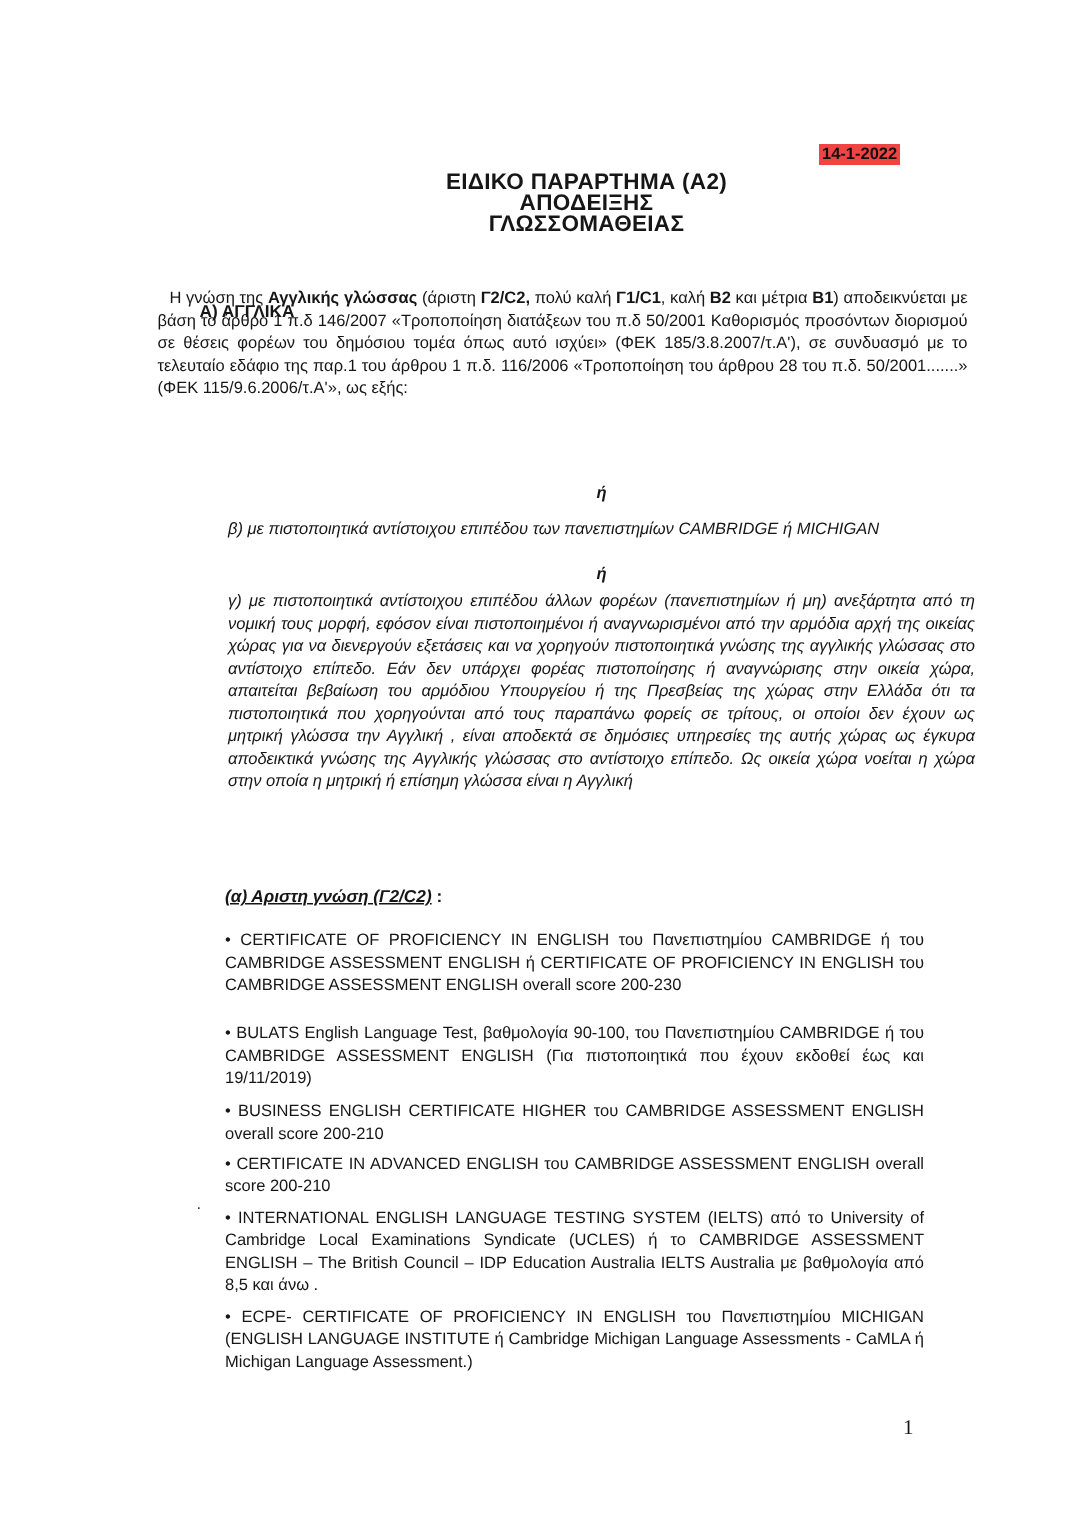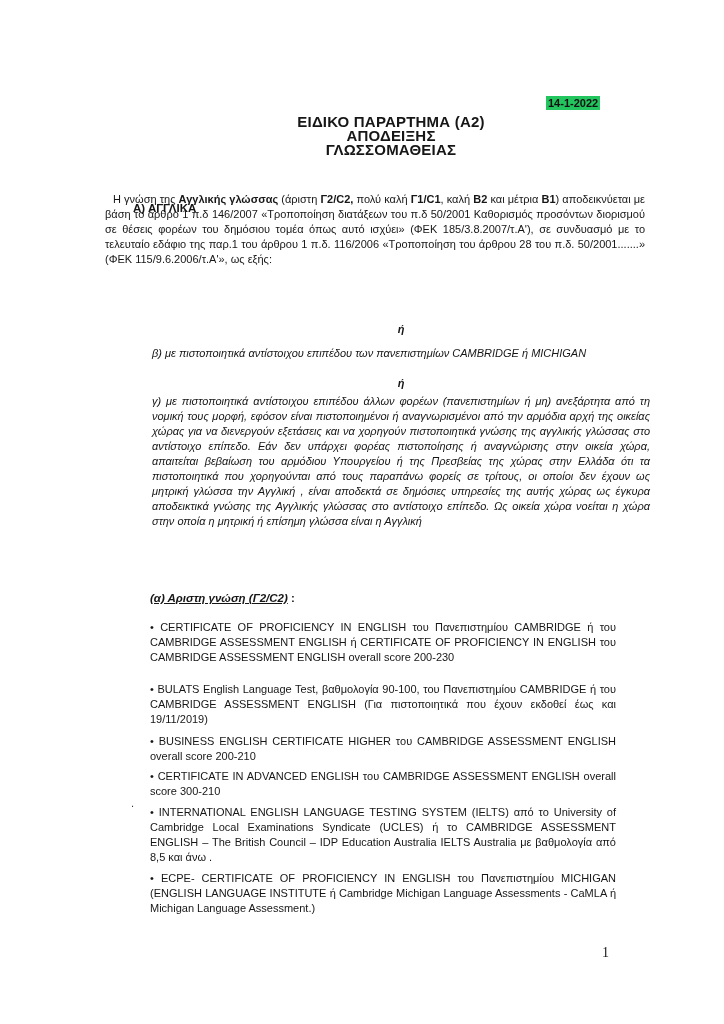--- a/index.html
+++ b/index.html
@@ -56,21 +56,21 @@
     left:602px; top:945px;
     font-family:"Liberation Serif","DejaVu Serif",serif;
     font-size:14px;
   }
 </style>
 </head>
 <body>
 
 <div class="page">
 
-  <div class="abs date-stamp" style="background: #22c55e;">14-1-2022</div>
+  <div class="abs date-stamp" style="background: #ef4444;">14-1-2022</div>
 
   <div class="abs doc-title">
     <div>ΕΙΔΙΚΟ ΠΑΡΑΡΤΗΜΑ (Α2)</div>
     <div>ΑΠΟΔΕΙΞΗΣ ΓΛΩΣΣΟΜΑΘΕΙΑΣ</div>
   </div>
 
   <div class="abs section-heading">Α) ΑΓΓΛΙΚΑ</div>
 
   <p class="abs txt just intro-par"><span>Η γνώση  της </span><span style="font-weight: bold;">Αγγλικής γλώσσας</span><span> (άριστη </span><span style="font-weight: bold;">Γ2/C2,</span><span> πολύ καλή </span><span style="font-weight: bold;">Γ1/C1</span><span>, καλή </span><span style="font-weight: bold;">Β2</span><span> και μέτρια </span><span style="font-weight: bold;">Β1</span><span>) αποδεικνύεται με βάση το άρθρο 1 π.δ 146/2007 «Τροποποίηση διατάξεων του π.δ 50/2001 Καθορισμός προσόντων διορισμού σε θέσεις φορέων του δημόσιου τομέα όπως αυτό ισχύει» (ΦΕΚ 185/3.8.2007/τ.Α'), σε συνδυασμό με το τελευταίο εδάφιο της παρ.1 του άρθρου 1 π.δ. 116/2006 «Τροποποίηση του άρθρου 28 του π.δ. 50/2001.......» (ΦΕΚ 115/9.6.2006/τ.Α'», ως εξής:</span></p>
 
@@ -83,21 +83,21 @@
 
   <p class="abs txt just it clause clause-c">γ) με  πιστοποιητικά αντίστοιχου επιπέδου άλλων φορέων (πανεπιστημίων ή μη) ανεξάρτητα από τη νομική τους μορφή, εφόσον  είναι πιστοποιημένοι ή αναγνωρισμένοι από την αρμόδια αρχή της οικείας χώρας για να διενεργούν εξετάσεις και να χορηγούν πιστοποιητικά γνώσης της αγγλικής γλώσσας στο αντίστοιχο επίπεδο. Εάν δεν υπάρχει φορέας πιστοποίησης ή αναγνώρισης στην οικεία χώρα, απαιτείται βεβαίωση του αρμόδιου Υπουργείου ή της Πρεσβείας  της χώρας στην Ελλάδα ότι τα πιστοποιητικά που χορηγούνται από τους παραπάνω φορείς σε τρίτους, οι οποίοι δεν έχουν ως μητρική γλώσσα την Αγγλική , είναι αποδεκτά σε δημόσιες υπηρεσίες της αυτής χώρας ως έγκυρα αποδεικτικά γνώσης της Αγγλικής γλώσσας στο αντίστοιχο επίπεδο. Ως οικεία χώρα νοείται η χώρα στην οποία η μητρική ή επίσημη γλώσσα είναι η Αγγλική</p>
 
 
   <div class="abs level-heading"><span style="font-weight: bold; text-decoration: underline; font-style: italic;">(α) Αριστη γνώση (Γ2/C2)</span><span style="font-weight: bold;"> :</span></div>
 
   <div>
     <p class="abs txt just cert cert-0">• CERTIFICATE OF PROFICIENCY IN ENGLISH του Πανεπιστημίου CAMBRIDGE ή του CAMBRIDGE ASSESSMENT ENGLISH  ή CERTIFICATE OF PROFICIENCY IN ENGLISH του CAMBRIDGE ASSESSMENT ENGLISH overall score 200-230</p>
     <p class="abs txt just cert cert-1">• BULATS English Language Test, βαθμολογία 90-100, του Πανεπιστημίου CAMBRIDGE ή του CAMBRIDGE ASSESSMENT ENGLISH (Για πιστοποιητικά που έχουν εκδοθεί έως και 19/11/2019)</p>
     <p class="abs txt just cert cert-2">• BUSINESS ENGLISH CERTIFICATE HIGHER του CAMBRIDGE ASSESSMENT ENGLISH overall score 200-210</p>
-    <p class="abs txt just cert cert-3">• CERTIFICATE IN ADVANCED ENGLISH του CAMBRIDGE ASSESSMENT ENGLISH overall score 300-210</p>
+    <p class="abs txt just cert cert-3">• CERTIFICATE IN ADVANCED ENGLISH του CAMBRIDGE ASSESSMENT ENGLISH overall score 200-210</p>
     <p class="abs txt just cert cert-4">• INTERNATIONAL ENGLISH LANGUAGE TESTING SYSTEM (IELTS) από το University of Cambridge Local Examinations Syndicate (UCLES) ή το CAMBRIDGE ASSESSMENT ENGLISH – The British Council – IDP Education Australia IELTS Australia με βαθμολογία από 8,5 και άνω .</p>
     <p class="abs txt just cert cert-5">• ECPE- CERTIFICATE OF PROFICIENCY IN ENGLISH του Πανεπιστημίου   MICHIGAN (ENGLISH LANGUAGE INSTITUTE ή Cambridge Michigan Language Assessments - CaMLA ή  Michigan Language Assessment.)</p>
   </div>
 
   <div class="abs stray-mark">.</div>
 
   <div class="abs page-number">1</div>
 
 </div>
 

